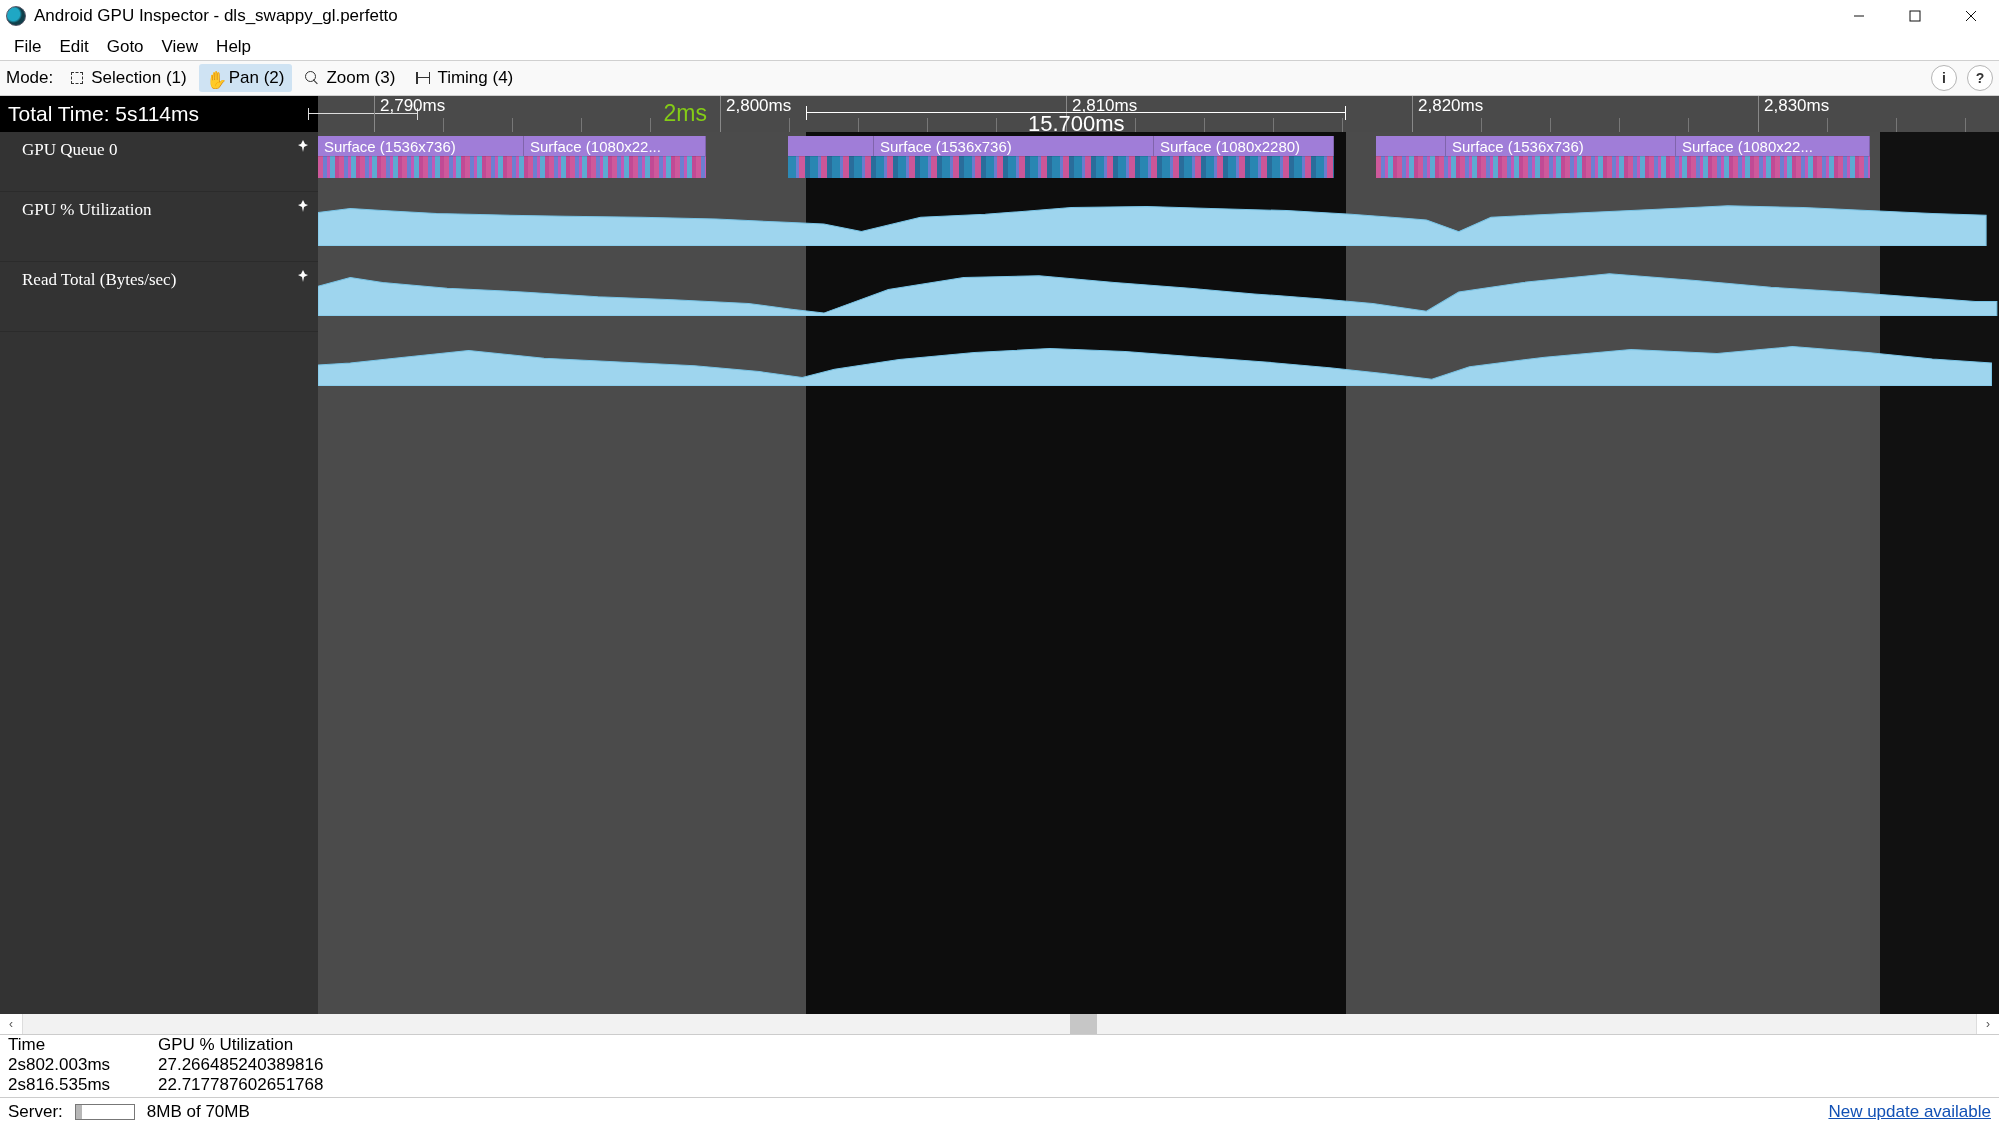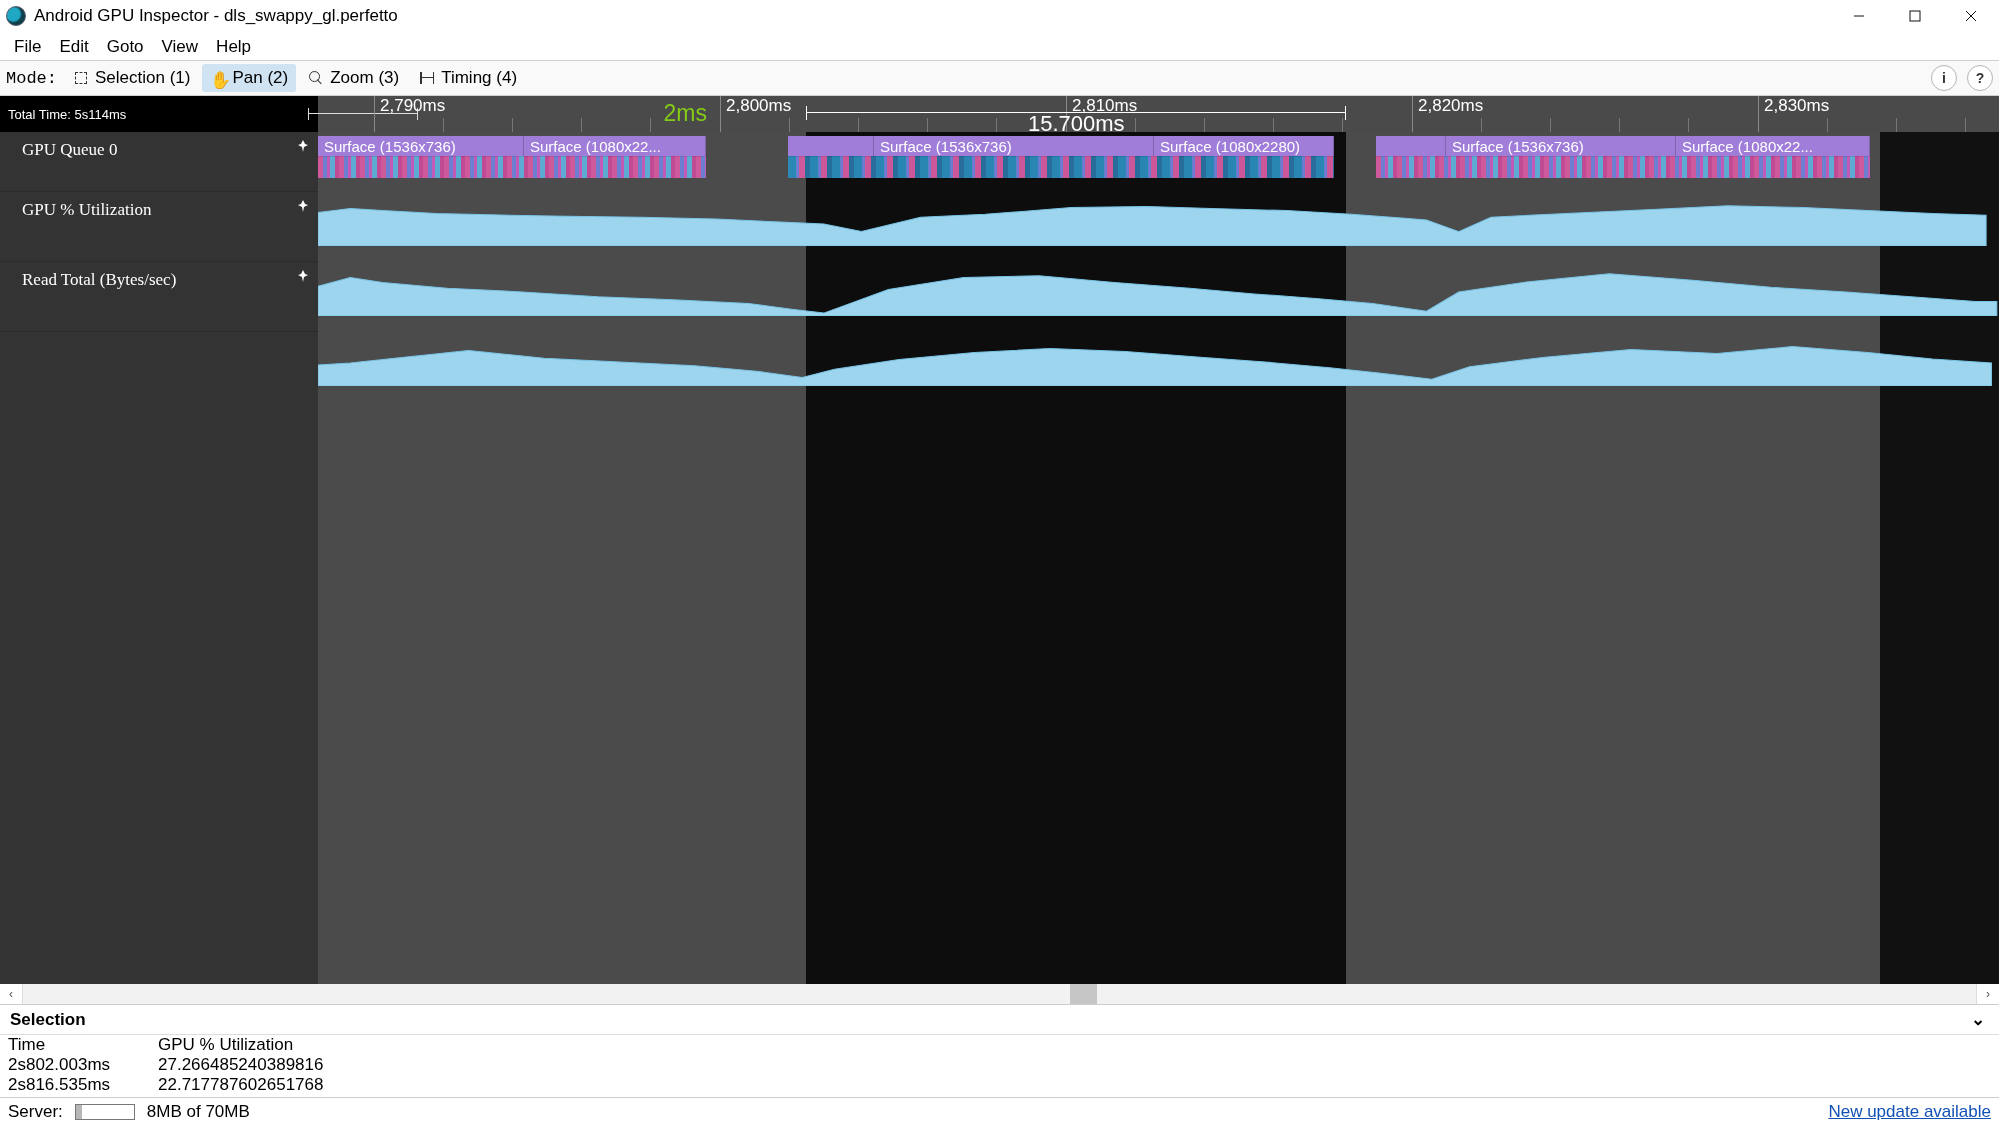--- a/index.html
+++ b/index.html
@@ -15,21 +15,21 @@
   .winbtn { width: 56px; height: 32px; display: flex; align-items: center; justify-content: center; }
   .winbtn svg { width: 14px; height: 14px; stroke: #111; stroke-width: 1; fill: none; }
 
   
   .menubar { height: 28px; display: flex; align-items: center; gap: 2px; padding-left: 6px; border-top: 1px solid transparent; font-size: 17px; }
   .menubar .menuitem { padding: 2px 8px; border-radius: 2px; cursor: default; }
 
   
   .modebar { height: 36px; display: flex; align-items: center; border-top: 1px solid #d0d0d0; border-bottom: 1px solid #d0d0d0;
     padding: 0 6px; gap: 4px; background: #f9f9f9; font-size: 17px; }
-  .modebar .label { padding-right: 4px; font-family: Liberation Mono, monospace; }
+  .modebar .label { padding-right: 4px; }
   .modebtn { display: flex; align-items: center; gap: 6px; padding: 4px 8px; border-radius: 3px; }
   .modebtn.active { background: #cfe3f3; }
   .ico { display: inline-block; width: 16px; height: 16px; position: relative; }
   
   .ico-sel::before { content:""; position:absolute; inset:2px; border:1.2px dashed #333; }
   
   .ico-hand { color:#2e4a9e; }
   
   .ico-zoom::before{content:"";position:absolute;left:1px;top:1px;width:9px;height:9px;border:1.4px solid #333;border-radius:50%}
   .ico-zoom::after{content:"";position:absolute;left:9px;top:9px;width:6px;height:1.4px;background:#333;transform:rotate(45deg);transform-origin:left center}
@@ -45,21 +45,21 @@
   .sicon::before{content:"";position:absolute;left:0;top:0;width:9px;height:9px;border:1.4px solid #555;border-radius:50%}
   .sicon::after{content:"";position:absolute;left:8px;top:8px;width:7px;height:1.4px;background:#555;transform:rotate(45deg);transform-origin:left center}
   .clearbtn { width:18px;height:18px;color:#555; display:flex;align-items:center;justify-content:center;font-size:17px; cursor:default; }
   .modebar .rspacer { flex:1 1 auto; }
   .rb { width:26px;height:26px;border:1px solid #b5b5b5;border-radius:50%;display:flex;align-items:center;justify-content:center;margin-left:6px;font-weight:700;color:#333;font-size:14px;background:#fff }
 
   
   .darkarea { flex: 1 1 auto; display:flex; flex-direction:column; background:#4a4a4a; min-height:0; }
   .ruler { height:36px; position:relative; }
   .ruler .totaltime { position:absolute; left:0; top:0; width:318px; height:36px; display:flex; align-items:center;
-    padding-left:8px; color:#fff; font-size:13px; background:#000; }
+    padding-left:8px; color:#fff; font-size:21px; background:#000; }
   .ruler .scaleunit { position:absolute; right:1292px; top:4px; color:#84cc16; font-size:23px; }
   .ruler .tick { position:absolute; top:0; bottom:0; color:#fff; }
   .ruler .tick .lab{ position:absolute; top:0; left:6px; font-size:17px; white-space:nowrap }
   .ruler .tick .big{ position:absolute; left:0; top:0; width:1px; height:36px; background:#888 }
   .ruler .tick .small{ position:absolute; top:22px; width:1px; height:14px; background:#777 }
   .ruler .range { position:absolute; top:16px; height:14px; border-top:1px solid #fff; color:#fff; }
   .ruler .range::before,.ruler .range::after{content:"";position:absolute;top:-7px;width:1px;height:14px;background:#fff}
   .ruler .range::before{left:0}.ruler .range::after{right:0}
   .ruler .range span{position:absolute;left:40%;top:-2px;background:transparent;font-size:22px;padding:0 6px}
 
@@ -304,24 +304,20 @@
 
 <div class="hscroll">
   <span class="arrow">‹</span>
   <div class="trackbar">
     <div class="thumb" id="hthumb" style="left: 53.6%; width: 1.4%;"></div>
   </div>
   <span class="arrow">›</span>
 </div>
 
 <div class="selpanel">
-  <div class="selheader">
-    <span>Selection</span>
-    <span class="chev">⌄</span>
-  </div>
   <div class="seltable">
     <div class="hrow">
       <div class="c1">Time</div>
       <div class="c2">GPU % Utilization</div>
     </div>
     <div class="drow">
       <div class="c1">2s802.003ms</div>
       <div class="c2">27.266485240389816</div>
     </div>
     <div class="drow">

